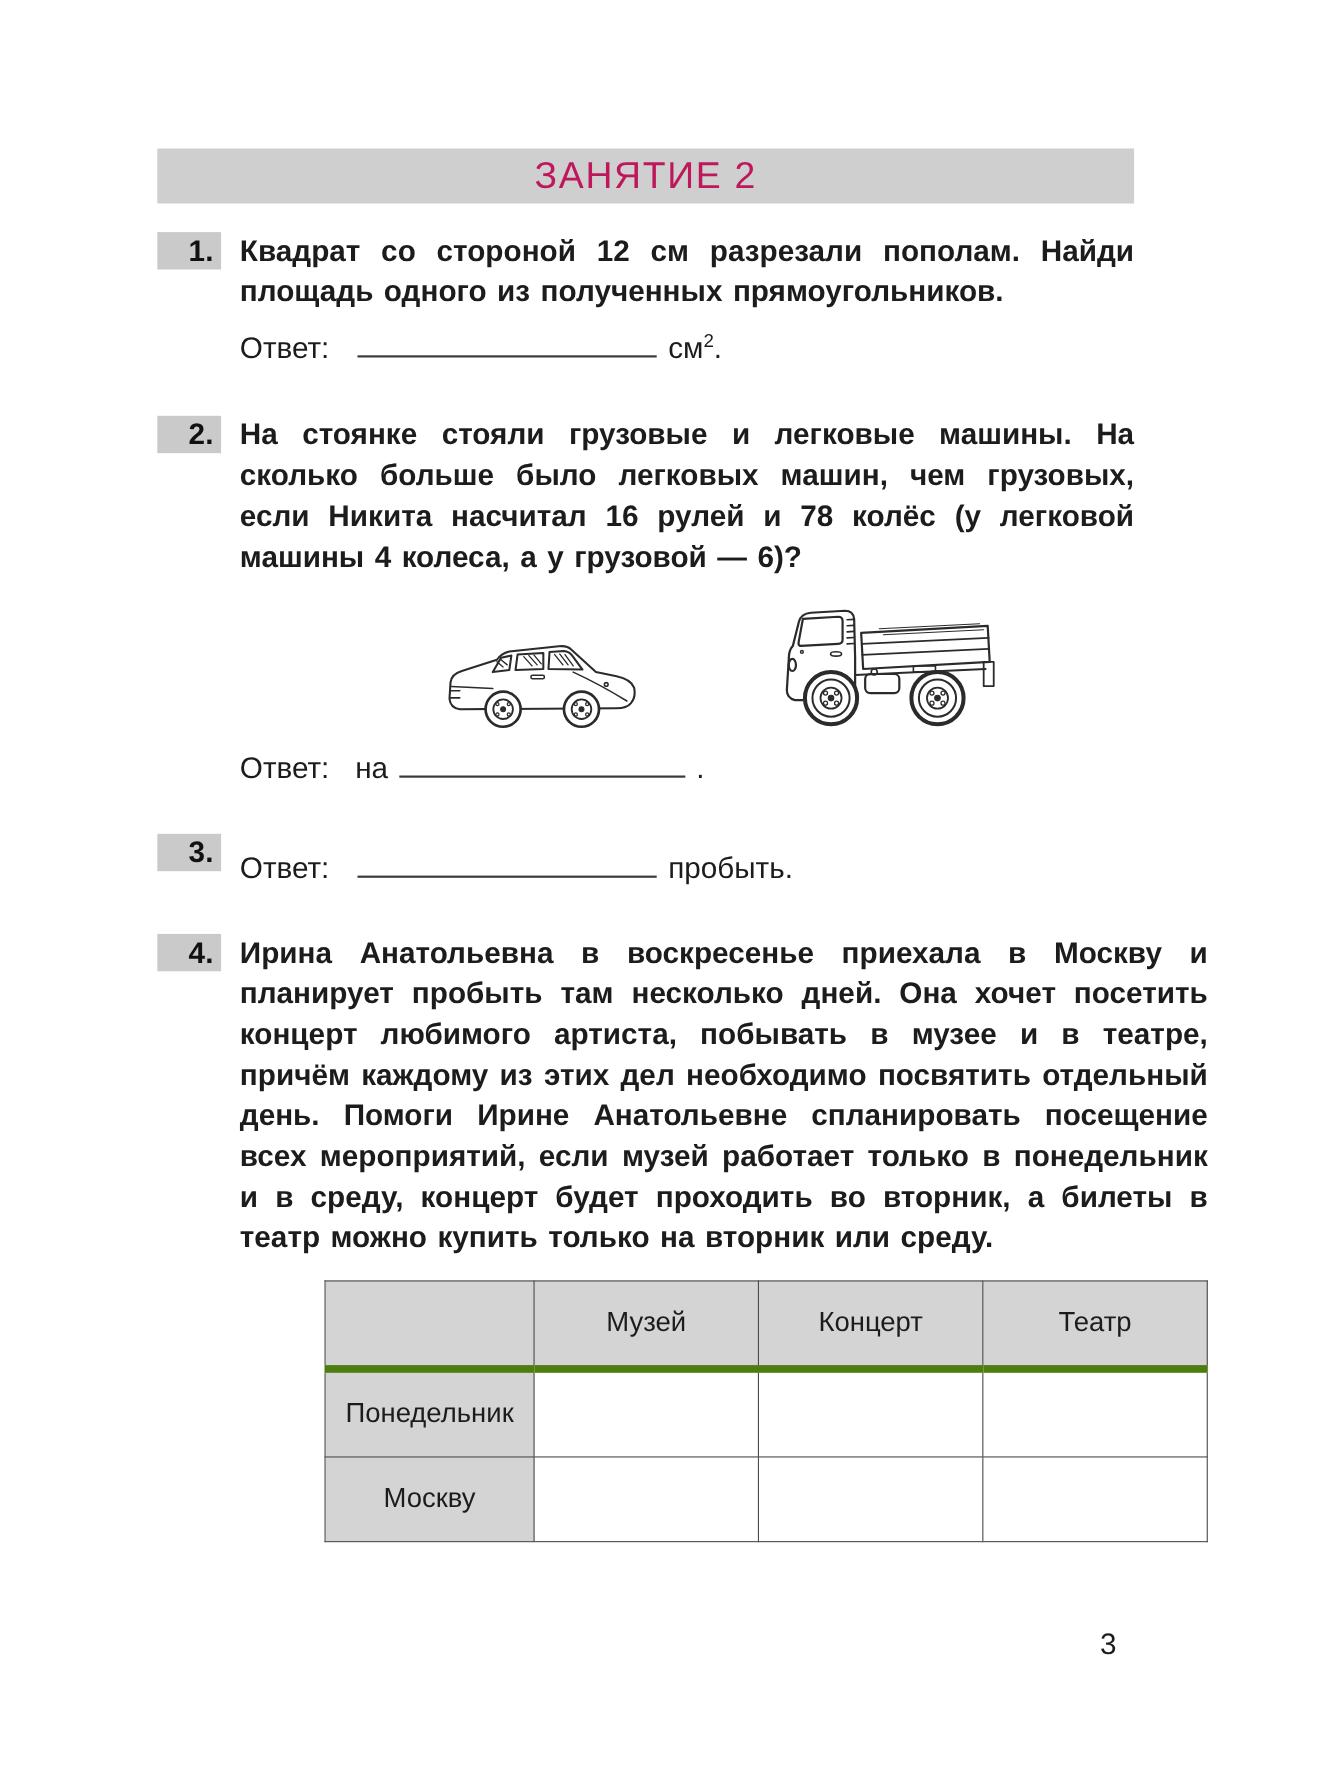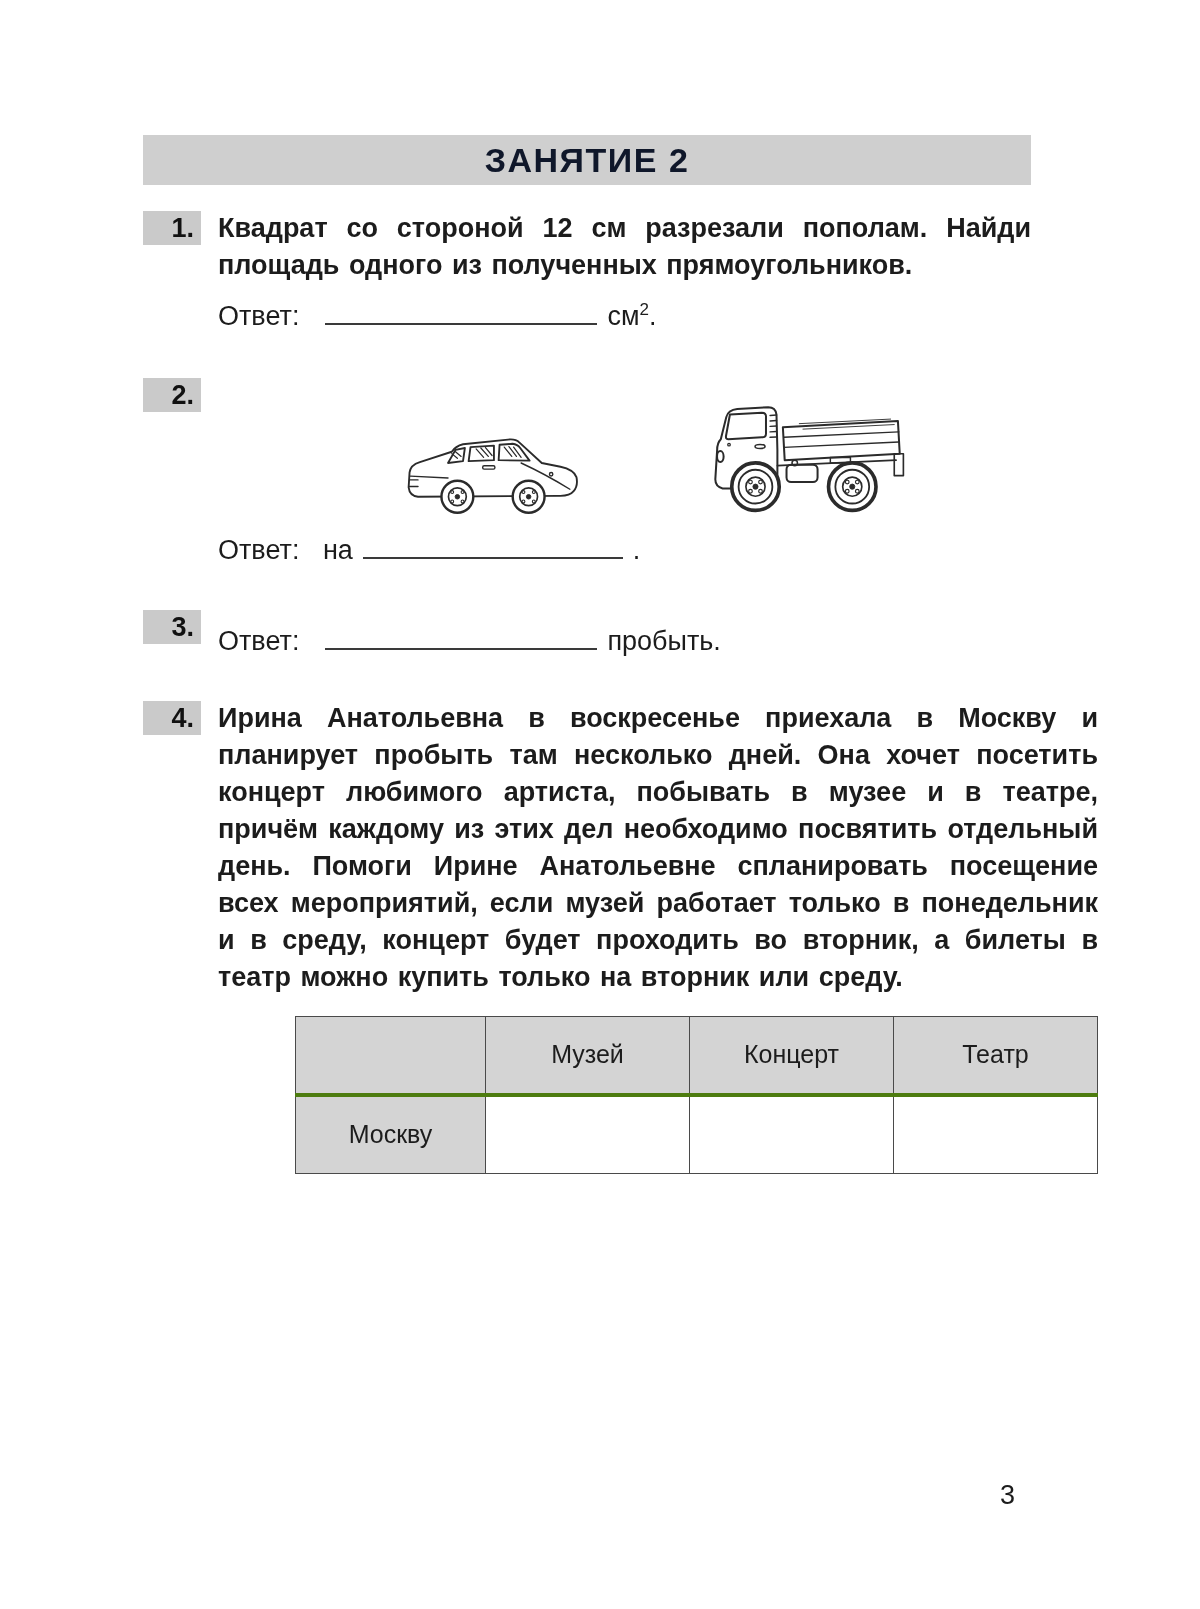--- a/index.html
+++ b/index.html
@@ -4,21 +4,21 @@
 <style>
   html,body { margin:0; padding:0; background:#ffffff; }
   .sheet {
     position:relative; width:1200px; height:1609px; background:#ffffff;
     font-family:"Liberation Sans", sans-serif; color:#1c1c1c; overflow:hidden;
   }
   .frame { position:absolute; left:143px; top:135px; width:888px; }
 
   .titlebar {
     height:50px; background:#cfcfcf; display:flex; align-items:center; justify-content:center;
-    font-weight:bold; font-size:34px; letter-spacing:1.5px; color:#0f172a; margin-bottom:25px;
+    font-weight:normal; font-size:34px; letter-spacing:1.5px; color:#be185d; margin-bottom:25px;
   }
 
   .problem { display:flex; align-items:flex-start; }
   .badge {
     flex:0 0 58px; height:34px; margin-top:1px; background:#cacaca;
     font-weight:bold; font-size:27px; line-height:34px; text-align:right;
     padding-right:7px; box-sizing:border-box; color:#111;
   }
   .pbody { flex:1; margin-left:17px; }
   .ptext {
@@ -45,21 +45,21 @@
 
   table.schedule {
     border-collapse:collapse; margin:20px 0 0 77px; width:802px; table-layout:fixed;
   }
   table.schedule col.c0 { width:190px; }
   table.schedule col.cx { width:204px; }
   table.schedule th, table.schedule td {
     border:1px solid #4a4a4a; height:76px; font-size:25px; font-weight:normal;
     text-align:center; vertical-align:middle; padding:0; color:#1c1c1c;
   }
-  table.schedule thead th { background:#d4d4d4; border-bottom:4px solid #4d7c0f; }
+  table.schedule thead th { background:#d4d4d4; border-bottom:7px solid #4d7c0f; }
   table.schedule tbody th { background:#d4d4d4; }
   table.schedule tbody td { background:#ffffff; }
 
   .pagenum { position:absolute; left:1000px; top:1480px; font-size:27px; color:#1c1c1c; }
 </style>
 </head>
 <body>
 
 <div class="sheet">
   <div class="frame">
@@ -72,20 +72,21 @@
         <p class="ptext">Квадрат со стороной 12 см разрезали пополам. Найди площадь одного из полученных прямоугольников.</p>
         <div class="answer-line">
           <span class="answer-label">Ответ:</span><span class="blank"></span><span><span>см</span><sup>2</sup><span>.</span></span>
         </div>
       </div>
     </div>
 
     <div class="problem mb-p2">
       <div class="badge">2.</div>
       <div class="pbody">
+        <p class="ptext">На стоянке стояли грузовые и легковые машины. На сколько больше было легковых машин, чем грузовых, если Никита насчитал 16 рулей и 78 колёс (у легковой машины 4 колеса, а у грузовой — 6)?</p>
 
         <div class="vehicles">
           <div class="car-wrap">
             <svg viewBox="0 0 192 106">
               <g fill="none" stroke="#2b2b2b" stroke-width="2" stroke-linejoin="round" stroke-linecap="round">
                 <path d="M16,84 Q7,83 6,74 L7,58 Q8,50 18,47 L52,36 Q56,30 64,28 L112,23 Q120,22 124,26 L148,48 L168,52 Q182,55 185,63 Q187,72 182,78 Q178,83 168,83 L16,84 Z"></path>
                 <path d="M56,34 L66,32 L64,46 L48,48 Z"></path>
                 <path d="M72,31 L97,29.5 L97,45 L70,46 Z"></path>
                 <path d="M103,28.5 L117,27.5 Q122,28 125,32 L135,45.5 L102,45 Z"></path>
                 <path d="M52,38 L58,43 M56,36 L62,41" stroke-width="1.3"></path>
@@ -185,20 +186,26 @@
           <thead>
             <tr>
               <th></th>
               <th>Музей</th>
               <th>Концерт</th>
               <th>Театр</th>
             </tr>
           </thead>
           <tbody>
             <tr>
+              <th>Понедельник</th>
+              <td></td>
+              <td></td>
+              <td></td>
+            </tr>
+            <tr>
               <th>Москву</th>
               <td></td>
               <td></td>
               <td></td>
             </tr>
           </tbody>
         </table>
       </div>
     </div>
 

